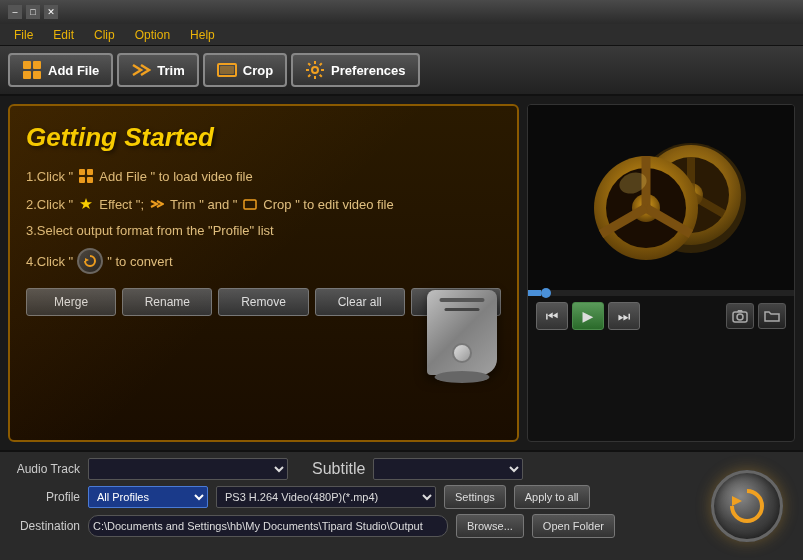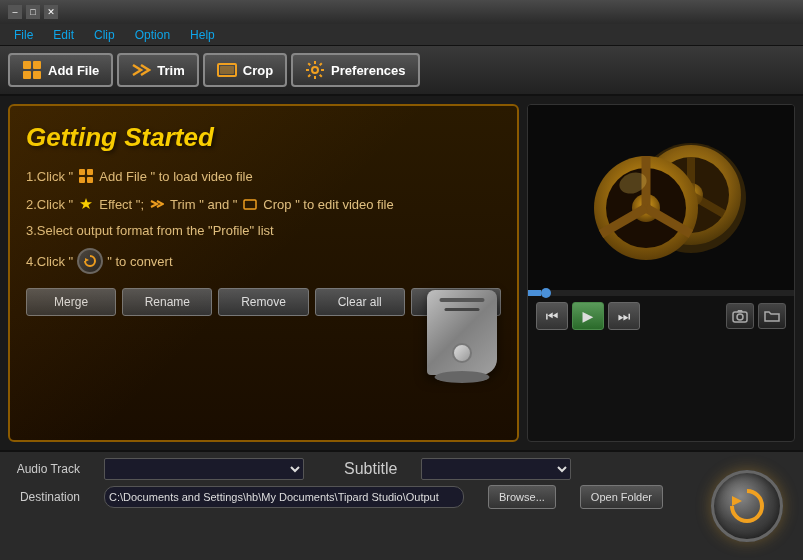--- a/index.html
+++ b/index.html
@@ -47,21 +47,21 @@
     .menu-bar {
       background: #2d2d2d;
       height: 22px;
       display: flex;
       align-items: center;
       padding: 0 4px;
       border-bottom: 1px solid #111;
     }
     .menu-item {
       font-size: 12px;
-      color: #0ea5e9;
+      color: #eab308;
       padding: 2px 10px;
       cursor: pointer;
     }
 
     
     .toolbar {
       background: linear-gradient(to bottom, #3a3a3a, #222);
       height: 50px;
       display: flex;
       align-items: center;
@@ -290,21 +290,21 @@
     
     .bottom-area {
       background: #2a2a2a;
       border-top: 2px solid #111;
       padding: 6px 10px;
       height: 110px;
     }
     .bottom-row {
       display: flex;
       align-items: center;
-      gap: 24px;
+      gap: 8px;
       margin-bottom: 5px;
     }
     .bottom-label {
       font-size: 12px;
       color: #ccc;
       width: 70px;
       text-align: right;
     }
     .bottom-select {
       height: 22px;
@@ -562,20 +562,31 @@
     <span class="bottom-label">Audio Track</span>
     <select class="bottom-select" style="width:200px;">
       <option></option>
     </select>
     <span style="margin-left:16px;font-size:16px;color:#ccc;">Subtitle</span>
     <select class="bottom-select" style="width:150px;">
       <option></option>
     </select>
   </div>
 
+  <div class="bottom-row">
+    <span class="bottom-label">Profile</span>
+    <select class="profile-select">
+      <option>All Profiles</option>
+    </select>
+    <select class="bottom-select" style="width:220px;background:#1a1a2a;">
+      <option>PS3 H.264 Video(480P)(*.mp4)</option>
+    </select>
+    <button class="bottom-btn">Settings</button>
+    <button class="bottom-btn">Apply to all</button>
+  </div>
 
   <div class="bottom-row">
     <span class="bottom-label">Destination</span>
     <input type="text" class="bottom-input" style="width: 360px;" value="C:\Documents and Settings\hb\My Documents\Tipard Studio\Output">
     <button class="bottom-btn">Browse...</button>
     <button class="bottom-btn">Open Folder</button>
   </div>
 
 </div>
 

